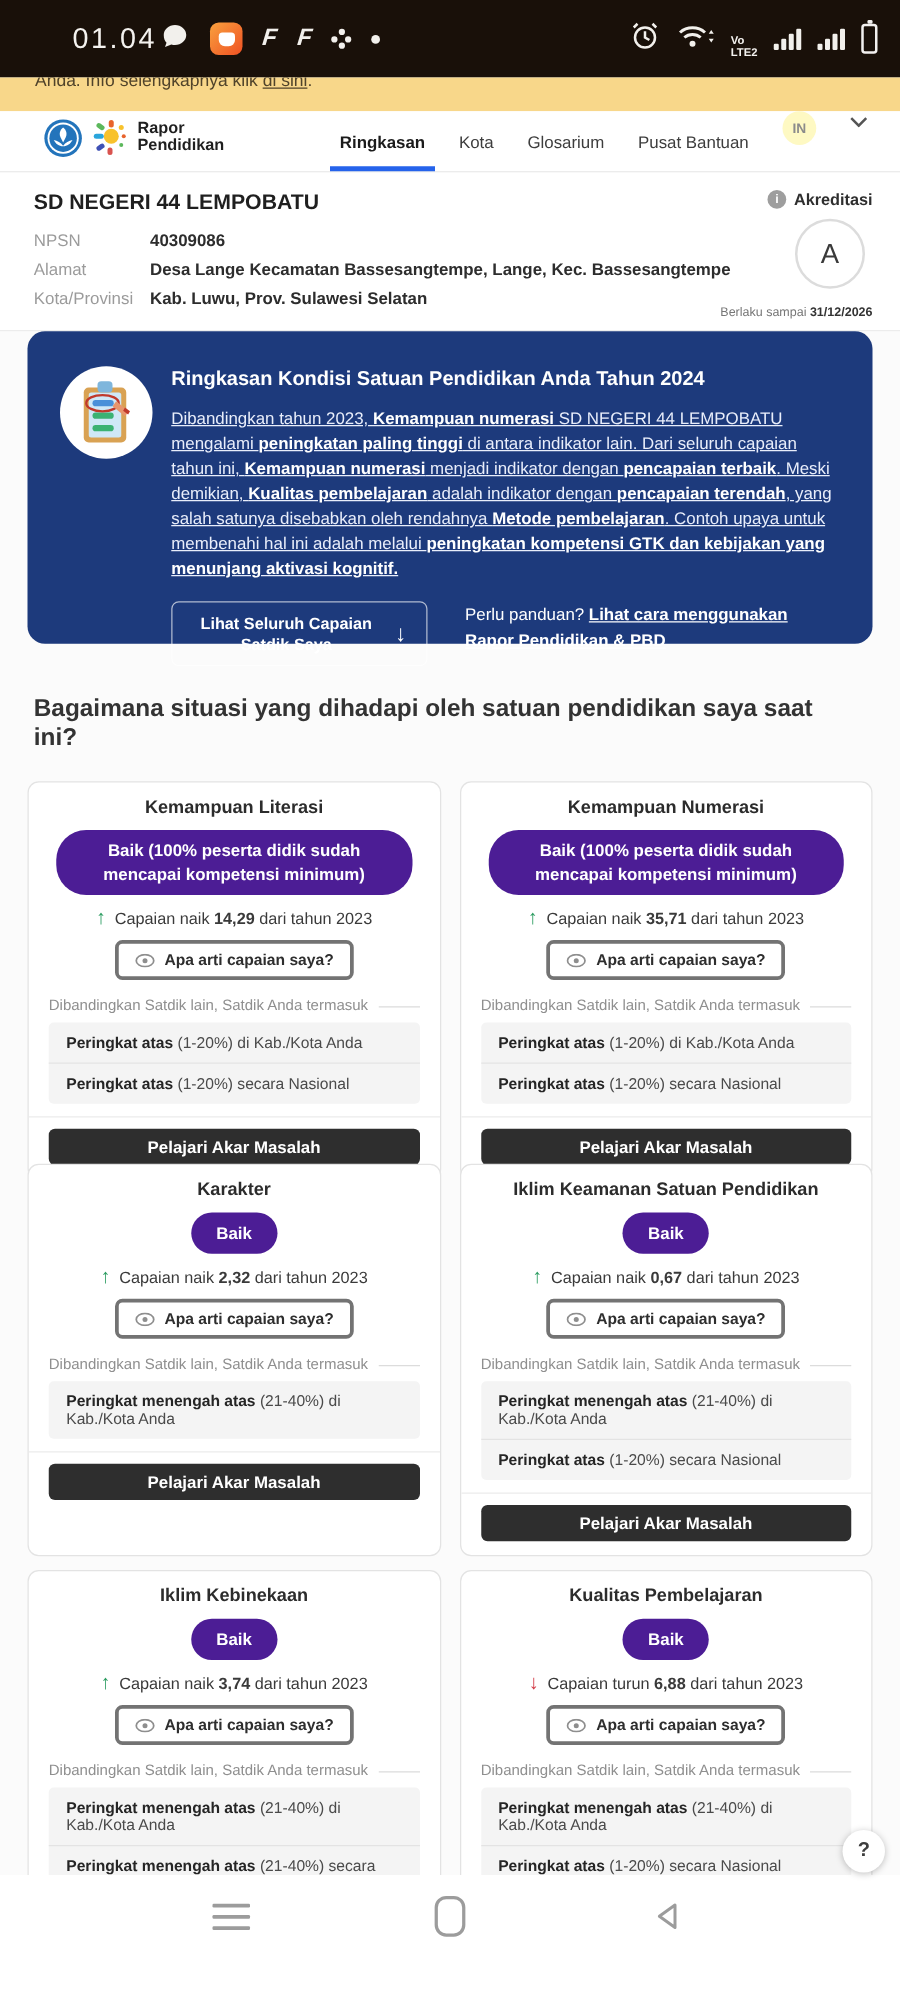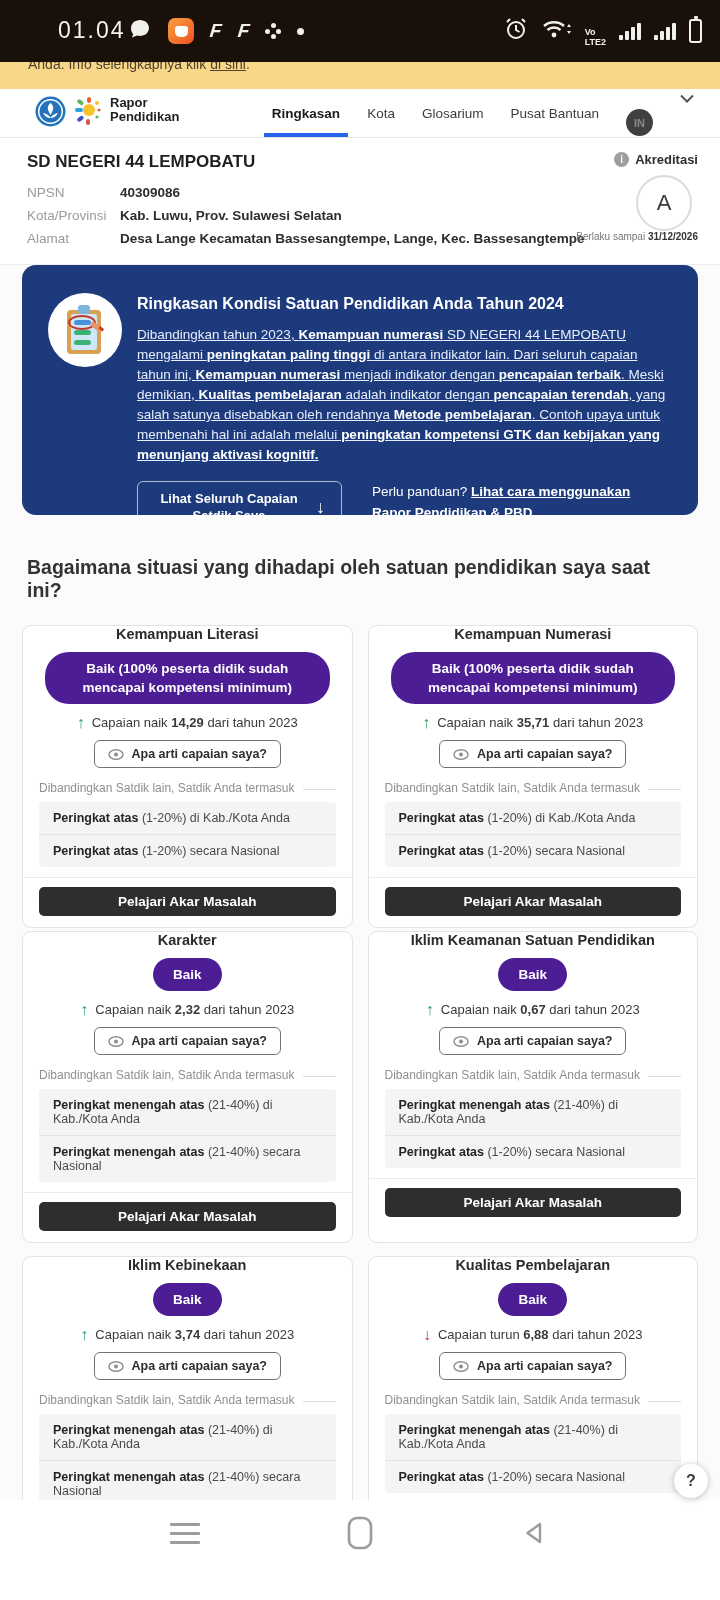--- a/index.html
+++ b/index.html
@@ -37,37 +37,37 @@
 
   
   .header { position:absolute; top:89px; left:0; width:720px; height:49px; background:#fff;
     border-bottom:1px solid #e6e6e6; display:flex; align-items:center; }
   .brand { display:flex; align-items:flex-start; gap:7px; margin-left:35px; }
   .brand-name { font-size:13px; font-weight:bold; color:#1f1f1f; line-height:14px; }
   .nav { display:flex; align-items:flex-start; height:100%; margin-left:auto; margin-right:26px; gap:27px; }
   .nav-item { position:relative; height:100%; display:flex; align-items:center; font-size:13.5px; color:#3d3d3d; cursor:pointer; }
   .nav-item.active { color:#1b1b1b; font-weight:bold; }
   .nav-item.active:after { content:""; position:absolute; left:-8px; right:-8px; bottom:0; height:4px; background:#2563eb; }
-  .lang-badge { width:27px; height:27px; border-radius:50%; background:#404040; color:#8b8b8b;
-    font-size:11px; font-weight:bold; display:flex; align-items:center; justify-content:center;margin-top:20px; }
+  .lang-badge { width:27px; height:27px; border-radius:50%; background:#fef9c3; color:#8b8b8b;
+    font-size:11px; font-weight:bold; display:flex; align-items:center; justify-content:center; }
 
   
   .school { position:absolute; top:138px; left:0; width:720px; height:127px; background:#fff; padding:14px 22px 0 27px; }
   .school-name { font-size:17px; font-weight:bold; color:#1f1f1f; }
   .school-fields { margin-top:13px; }
   .field-row { display:flex; margin-bottom:8px; font-size:13.5px; }
   .field-label { width:93px; color:#9b9b9b; flex:none; }
   .field-value { font-weight:bold; color:#2d2d2d; padding-right:100px; }
   .akre { position:absolute; top:14px; right:22px; width:170px; text-align:right; }
   .akre-head { display:flex; align-items:center; justify-content:flex-end; gap:6px; font-size:13px; font-weight:bold; color:#2e2e2e; }
   .info-ic { width:15px; height:15px; border-radius:50%; background:#9e9e9e; color:#fff; font-size:10px; font-weight:bold;
     display:flex; align-items:center; justify-content:center; font-style:normal; }
   .akre-circle { width:56px; height:56px; border-radius:50%; border:2px solid #dcdcdc; background:#fff;
     margin:8px 6px 0 auto; display:flex; align-items:center; justify-content:center; font-size:22px; color:#3a3a3a; }
-  .akre-date { margin-top:0; font-size:10px; color:#777; }
+  .akre-date { margin-top:14px; font-size:10px; color:#777; }
   .akre-date b { color:#333; }
   .school-divider { position:absolute; bottom:0; left:0; width:720px; height:1px; background:#ececec; }
 
   
   .summary { position:absolute; top:265px; left:22px; width:676px; height:250px; background:#1d3a7c;
     border-radius:14px; color:#fff; }
   .sum-icon { position:absolute; left:26px; top:28px; width:74px; height:74px; border-radius:50%; background:#fff;
     display:flex; align-items:center; justify-content:center; }
   .sum-body { margin-left:115px; padding:30px 26px 0 0; }
   .sum-title { font-size:16px; font-weight:bold; }
@@ -80,31 +80,31 @@
     font-family:"Liberation Sans", sans-serif; }
   .sum-cta .arr { font-size:18px; }
   .sum-guide { flex:1; margin-left:30px; font-size:13.5px; line-height:21px; }
   .sum-guide a { color:#fff; font-weight:bold; text-decoration:underline; }
 
   
   .section-heading { position:absolute; top:556px; left:27px; width:660px; font-size:19.5px; font-weight:bold; color:#333; }
 
   .cards-row { position:absolute; left:22px; width:676px; display:grid; grid-template-columns:1fr 1fr; gap:15px; }
   .row1 { top:625px; } .row2 { top:931px; } .row3 { top:1256px; }
-  .card { background:#fff; border:1px solid #e3e3e3; border-radius:9px; overflow:hidden; }
+  .card { background:#fff; border:1px solid #e3e3e3; border-radius:9px; padding-top:12px; overflow:hidden; }
   .card-title { text-align:center; font-size:14.5px; font-weight:bold; color:#2c2c2c; }
   .pill-wrap { text-align:center; margin-top:10px; padding:0 22px; }
   .pill { display:inline-block; background:#4c1d95; color:#fff; font-weight:bold; font-size:13.5px;
     line-height:19px; padding:7px 20px; border-radius:24px; }
   .trend { margin-top:11px; display:flex; align-items:center; justify-content:center; gap:7px;
     font-size:13px; color:#3a3a3a; }
   .trend-arrow { font-size:16px; font-weight:bold; color:#2f9e63; line-height:14px; }
   .trend[data-dir="down"] .trend-arrow { color:#d23b46; }
   .explain-wrap { text-align:center; margin-top:10px; }
-  .explain-btn { display:inline-flex; align-items:center; gap:8px; background:#fff; border:1px solid #737373;
+  .explain-btn { display:inline-flex; align-items:center; gap:8px; background:#fff; border:3px solid #737373;
     border-radius:6px; padding:6px 13px; font-size:12.5px; font-weight:bold; color:#2e2e2e; cursor:pointer;
     font-family:"Liberation Sans", sans-serif; }
   .compare { margin:13px 16px 0 16px; display:flex; align-items:center; font-size:12px; color:#8f8f8f; }
   .compare .line { flex:1; height:1px; background:#dcdcdc; margin-left:8px; margin-top:2px; }
   .rank-box { margin:7px 16px 0 16px; background:#f4f4f4; border-radius:4px; }
   .rank-row { padding:9px 14px; font-size:12.5px; color:#4a4a4a; }
   .rank-row b { color:#252525; }
   .rank-row + .rank-row { border-top:1px solid #e3e3e3; }
   .card-footer { margin-top:10px; border-top:1px solid #ececec; padding:9px 16px 11px 16px; }
   .dark-btn { width:100%; height:29px; background:#2e2e2e; color:#fff; border:none; border-radius:5px;
@@ -231,26 +231,26 @@
   </div>
 
   <div class="school">
     <div class="school-name">SD NEGERI 44 LEMPOBATU</div>
     <div class="school-fields">
       <div class="field-row">
         <span class="field-label">NPSN</span>
         <span class="field-value">40309086</span>
       </div>
       <div class="field-row">
+        <span class="field-label">Alamat</span>
+        <span class="field-value">Desa Lange Kecamatan Bassesangtempe, Lange, Kec. Bassesangtempe</span>
+      </div>
+      <div class="field-row">
         <span class="field-label">Kota/Provinsi</span>
         <span class="field-value">Kab. Luwu, Prov. Sulawesi Selatan</span>
-      </div>
-      <div class="field-row">
-        <span class="field-label">Alamat</span>
-        <span class="field-value">Desa Lange Kecamatan Bassesangtempe, Lange, Kec. Bassesangtempe</span>
       </div>
     </div>
     <div class="akre">
       <div class="akre-head">
         <i class="info-ic">i</i>
         <span>Akreditasi</span>
       </div>
       <div class="akre-circle">A</div>
       <div class="akre-date"><span>Berlaku sampai </span><b>31/12/2026</b></div>
     </div>
@@ -353,21 +353,20 @@
               <circle cx="8" cy="5.5" r="2" fill="#8e8e8e"></circle>
             </svg>
         <span>Apa arti capaian saya?</span>
           </button></div>
       <div class="compare">
           <span>Dibandingkan Satdik lain, Satdik Anda termasuk</span>
           <span class="line"></span>
         </div>
       <div class="rank-box">
         <div class="rank-row"><b>Peringkat menengah atas</b><span> (21-40%) di Kab./Kota Anda</span></div>
-        <div class="rank-row"><b>Peringkat menengah atas</b><span> (21-40%) secara Nasional</span></div>
       </div>
       <div class="card-footer"><button class="dark-btn">Pelajari Akar Masalah</button></div>
     </div>
     <div class="card">
       <div class="card-title">Iklim Keamanan Satuan Pendidikan</div>
       <div class="pill-wrap"><span class="pill">Baik</span></div>
       <div class="trend" data-dir="up">
         <span class="trend-arrow">↑</span>
         <span><span>Capaian naik </span><b>0,67</b><span> dari tahun 2023</span></span>
       </div>

